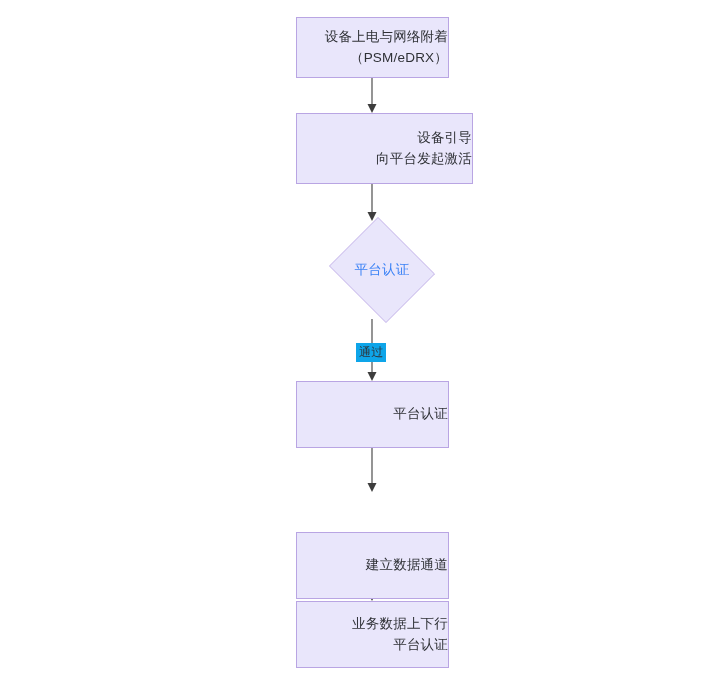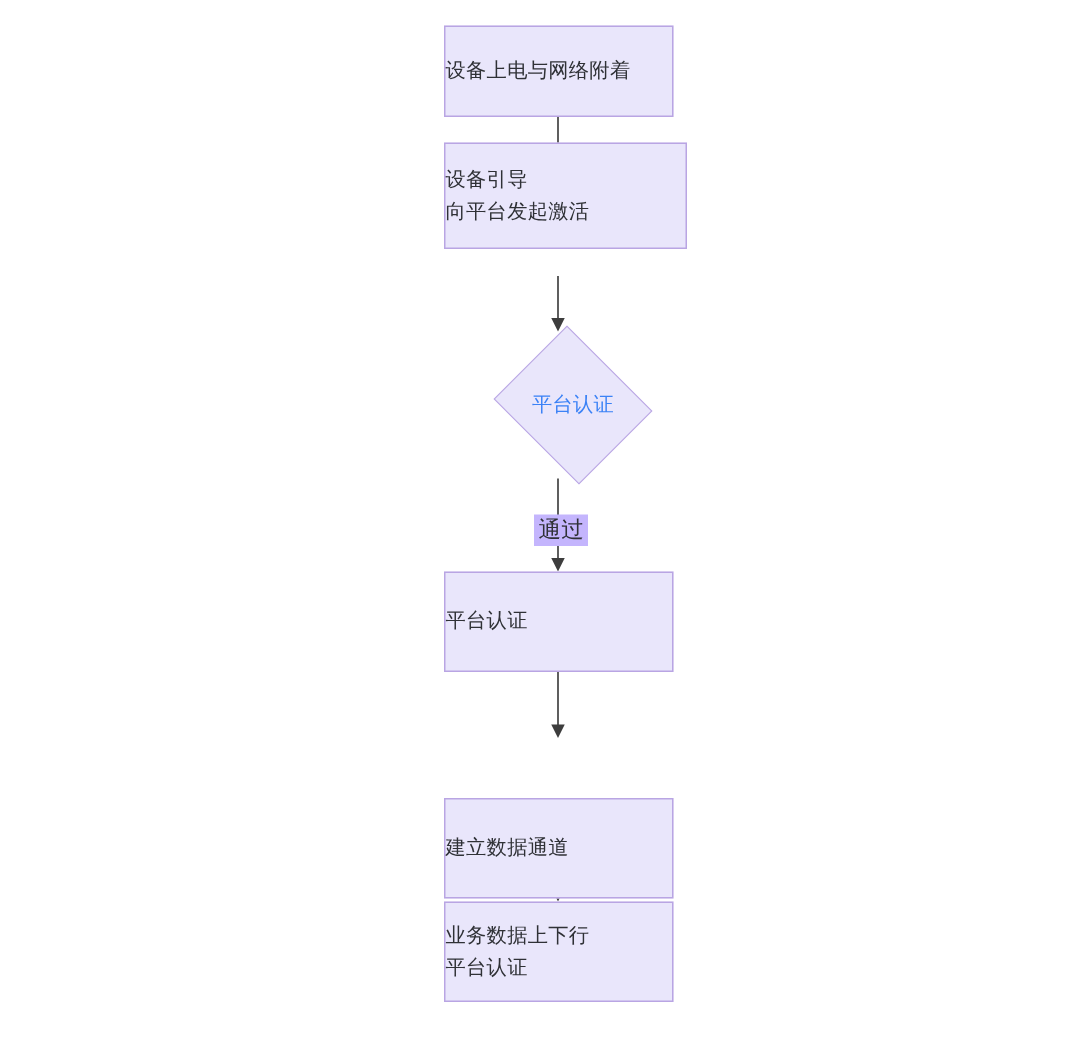--- a/index.html
+++ b/index.html
@@ -20,21 +20,21 @@
     height: 700px;
   }
   .node {
     position: absolute;
     box-sizing: border-box;
     background: #e9e6fb;
     border: 1px solid #b9a5e3;
     color: #2f3136;
     display: flex;
     flex-direction: column;
-    align-items: flex-start;
+    align-items: flex-end;
     justify-content: center;
     font-size: 13.5px;
     line-height: 1.55;
     letter-spacing: 0.2px;
     text-align: center;
     z-index: 2;
   }
   .node .line {
     display: block;
     white-space: nowrap;
@@ -67,23 +67,23 @@
     position: absolute;
     left: 0;
     top: 0;
     width: 726px;
     height: 700px;
     z-index: 1;
     overflow: visible;
   }
   .edge-label {
     position: absolute;
-    background: #c4b5fd;
+    background: #0ea5e9;
     color: #2f3136;
-    font-size: 15px;
+    font-size: 12px;
     padding: 1px 3px;
     z-index: 3;
     white-space: nowrap;
     letter-spacing: 0.2px;
   }
 </style>
 </head>
 <body>
 
 <div id="flow-canvas">
@@ -95,22 +95,23 @@
       <line x1="372" y1="319" x2="372" y2="373" stroke="#3d3d3d" stroke-width="1.1"></line>
       <polygon points="367.5,372 376.5,372 372,381" fill="#3d3d3d"></polygon>
       <line x1="372" y1="448" x2="372" y2="484" stroke="#3d3d3d" stroke-width="1.1"></line>
       <polygon points="367.5,483 376.5,483 372,492" fill="#3d3d3d"></polygon>
       <line x1="372" y1="559" x2="372" y2="593" stroke="#3d3d3d" stroke-width="1.1"></line>
       <polygon points="367.5,592 376.5,592 372,601" fill="#3d3d3d"></polygon>
     </svg>
 <div class="edge-label" style="left: 356px; top: 343px;">通过</div>
     <div class="node" style="left: 296px; top: 17px; width: 153px; height: 61px;">
       <span class="line">设备上电与网络附着</span>
+      <span class="line">（PSM/eDRX）</span>
     </div>
-    <div class="node" style="left: 296px; top: 95px; width: 162px; height: 71px;">
+    <div class="node" style="left: 296px; top: 113px; width: 177px; height: 71px;">
       <span class="line">设备引导</span>
       <span class="line">向平台发起激活</span>
     </div>
     <div class="decision" style="left: 325px; top: 221px; width: 114px; height: 98px;">
       <div class="diamond-shape"></div>
       <div class="decision-label">平台认证</div>
     </div>
     <div class="node" style="left: 296px; top: 381px; width: 153px; height: 67px;">
       <span class="line">平台认证</span>
     </div>

